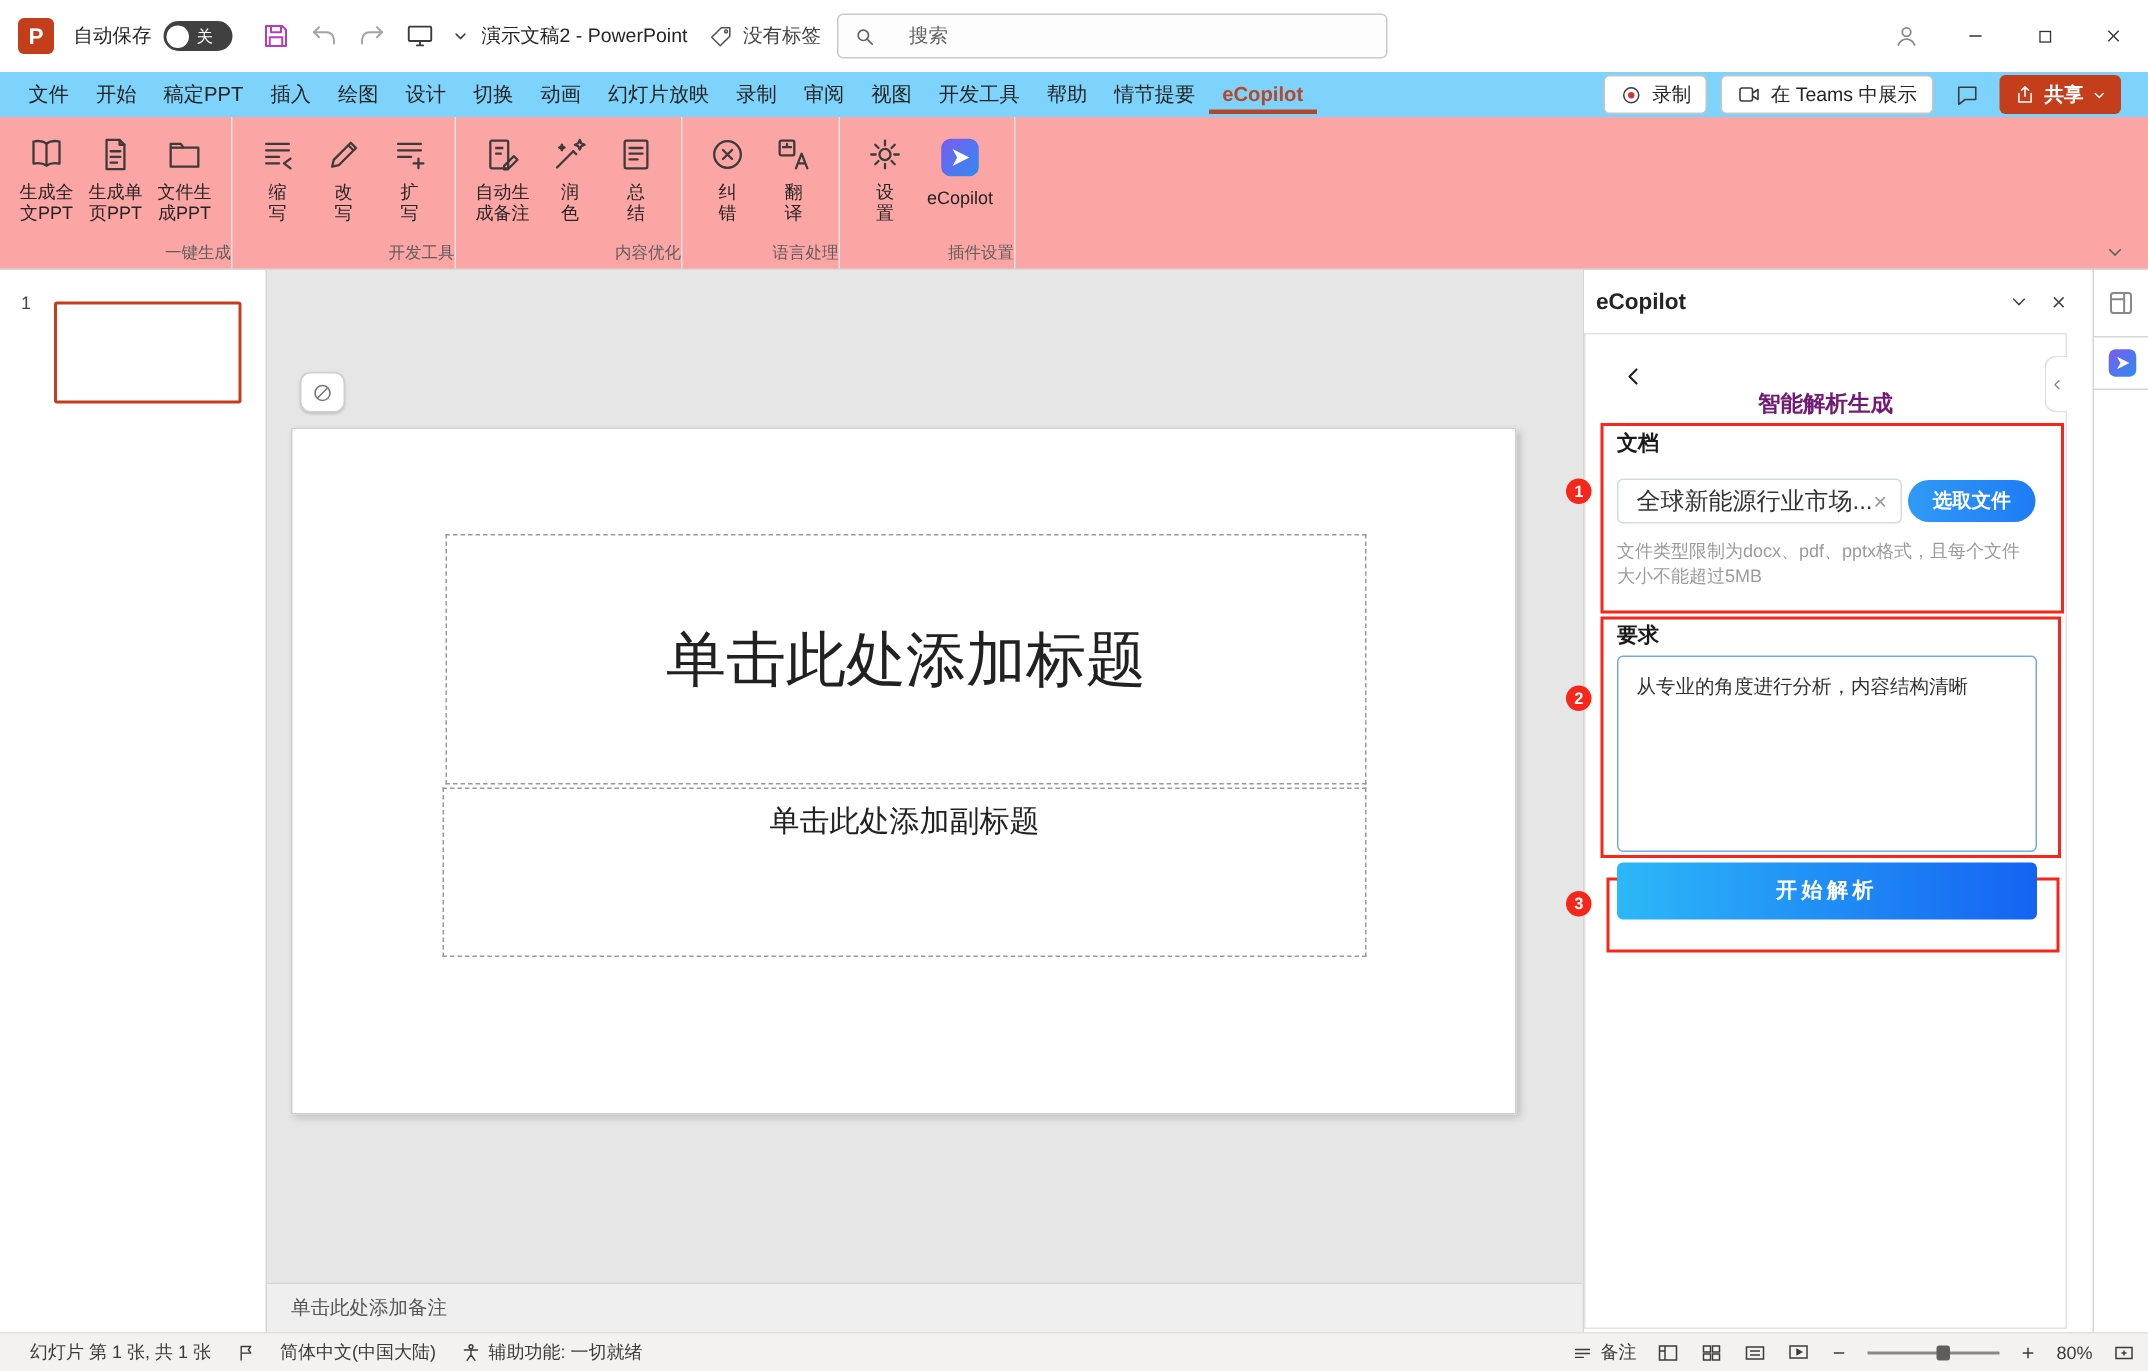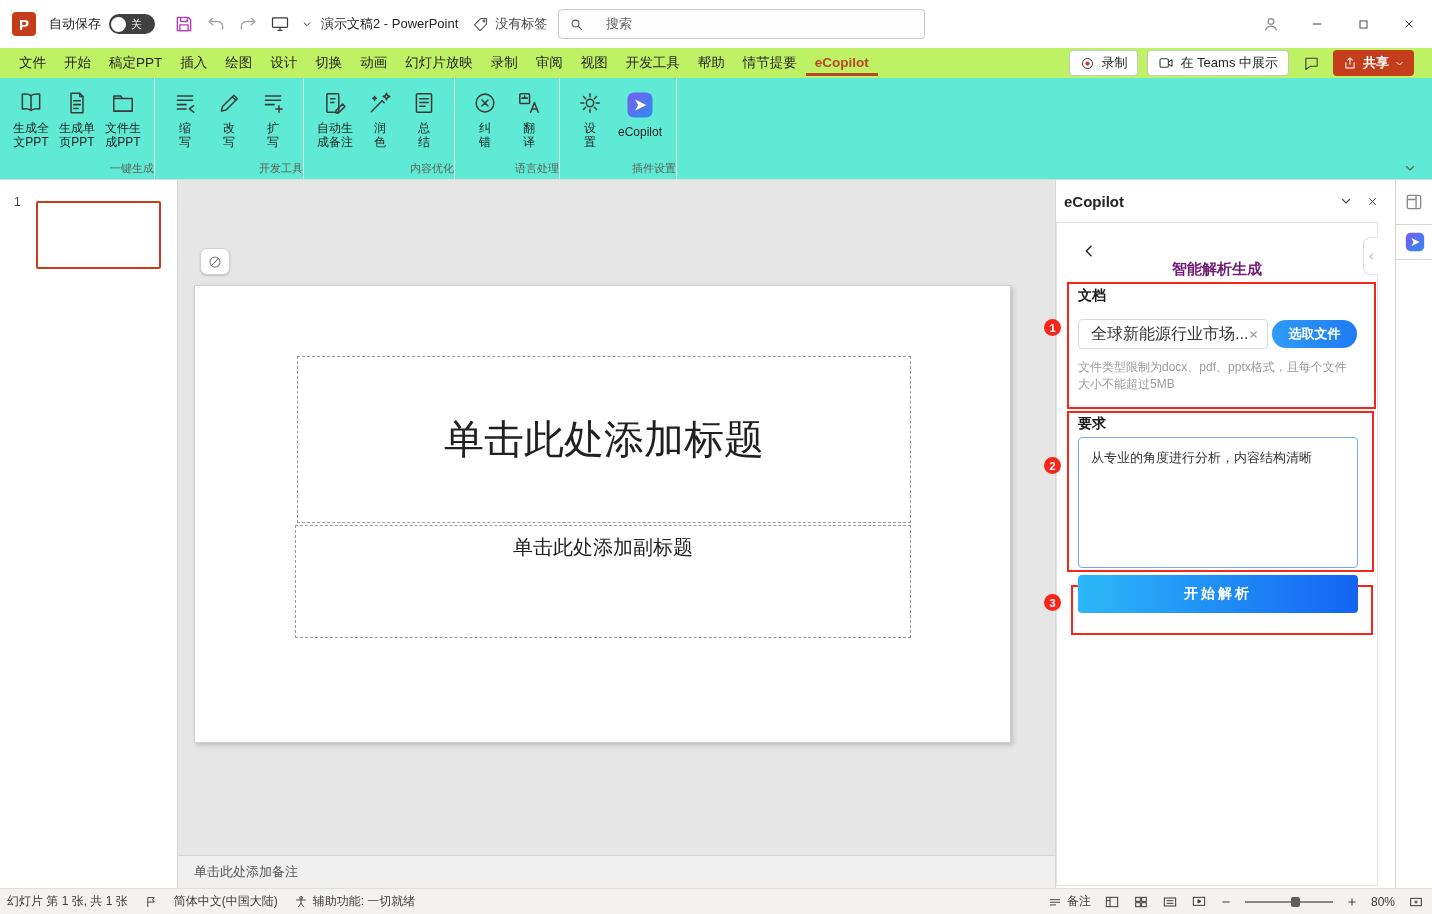--- a/index.html
+++ b/index.html
@@ -15,30 +15,30 @@
   .toggle .knob{width:15px;height:15px;border-radius:50%;background:#fff}
   .toggle .state{color:#fff;font-size:11px}
   .qat{width:26px;height:26px;display:flex;align-items:center;justify-content:center;border-radius:3px;margin-right:6px;cursor:pointer}
   .doc-title{font-size:13px;margin:0 14px 0 0;white-space:nowrap}
   .tag-btn{display:flex;align-items:center;gap:6px;font-size:13px;color:#444;cursor:pointer}
   .searchbox{position:absolute;left:558px;top:9px;width:367px;height:30px;border:1px solid #c9c9c9;border-radius:4px;background:#fdfdfd;display:flex;align-items:center;gap:22px;padding:0 10px;color:#616161;font-size:13px}
   .winctl{position:absolute;right:0;top:0;height:48px;display:flex}
   .winbtn{width:46px;height:48px;display:flex;align-items:center;justify-content:center;cursor:pointer}
 
   
-  .tabsrow{position:absolute;top:48px;left:0;width:1432px;height:30px;background:#bef264;display:flex;align-items:center;padding:0 10px}
+  .tabsrow{position:absolute;top:48px;left:0;width:1432px;height:30px;background:#7dd3fc;display:flex;align-items:center;padding:0 10px}
   .tab{padding:5px 9px 6px;font-size:13.5px;white-space:nowrap;cursor:pointer}
   .tab.active{color:#b7472a;font-weight:700;box-shadow:inset 0 -3px 0 #b7472a}
   .tabs-right{margin-left:auto;display:flex;align-items:center;gap:9px;padding-right:8px}
   .pill-btn{display:flex;align-items:center;gap:6px;height:26px;padding:0 10px;border:1px solid #c8c6c4;border-radius:4px;background:#fff;font-size:13px;white-space:nowrap;cursor:pointer}
   .share-btn{background:#c43e1c;border:none;color:#fff;font-weight:600}
   .iconbtn{width:26px;height:26px;display:flex;align-items:center;justify-content:center;cursor:pointer}
 
   
-  .ribbon{position:absolute;top:78px;left:0;width:1432px;height:102px;background:#5eead4;border-bottom:1px solid #d8d8d8;display:flex}
+  .ribbon{position:absolute;top:78px;left:0;width:1432px;height:102px;background:#fca5a5;border-bottom:1px solid #d8d8d8;display:flex}
   .rgroup{position:relative;display:flex;align-items:flex-start;padding:5px 8px 18px;border-right:1px solid #e4e2e0}
   .rgroup-label{position:absolute;bottom:3px;left:0;right:0;text-align:right;font-size:11px;color:#605e5c}
   .rbtn{display:flex;flex-direction:column;align-items:center;gap:5px;padding:7px 5px 2px;min-width:44px;border-radius:3px;cursor:pointer}
   .rlabel{font-size:12px;line-height:1.2;text-align:center;white-space:nowrap}
   .ribbon-collapse{position:absolute;right:16px;bottom:5px;cursor:pointer}
 
   
   .thumbs{position:absolute;top:180px;left:0;width:178px;height:708px;background:#fff;border-right:1px solid #d6d6d6}
   .thumb-num{position:absolute;top:15px;left:14px;font-size:12px;color:#444}
   .thumb{position:absolute;top:21px;left:36px;width:125px;height:68px;background:#fff;border:2px solid #c43e1c;border-radius:2px;cursor:pointer}
@@ -69,21 +69,21 @@
   .ann-rect{position:absolute;border:2px solid #f6261b;pointer-events:none}
   .badge{position:absolute;width:17px;height:17px;border-radius:50%;background:#f6261b;color:#fff;font-size:11px;font-weight:700;display:flex;align-items:center;justify-content:center}
 
   
   .rightstrip{position:absolute;top:180px;left:1395px;width:37px;height:708px;background:#fff;border-left:1px solid #d6d6d6}
   .strip-icon{position:absolute;left:8px;top:12px;cursor:pointer}
   .side-tab{position:absolute;left:0;top:44px;width:37px;height:36px;border-top:1px solid #d6d6d6;border-bottom:1px solid #d6d6d6;display:flex;align-items:center;justify-content:center;cursor:pointer}
 
   
   .statusbar{position:absolute;top:888px;left:0;width:1432px;height:26px;background:#f3f2f1;border-top:1px solid #e1dfdd;display:flex;align-items:center;font-size:12px;color:#3b3b3b}
-  .sb-left{display:flex;align-items:center;gap:16px;padding-left:7px}
+  .sb-left{display:flex;align-items:center;gap:16px;padding-left:20px}
   .sb-right{margin-left:auto;display:flex;align-items:center;gap:13px;padding-right:8px}
   .sb-item{display:flex;align-items:center;gap:5px;cursor:pointer;white-space:nowrap}
   .slider{width:88px;height:2px;background:#8a8886;position:relative;cursor:pointer}
   .slider .thumbk{position:absolute;left:46px;top:-4px;width:9px;height:10px;background:#605e5c;border-radius:2px}
 </style>
 </head>
 <body>
 
 <div id="root">
 

